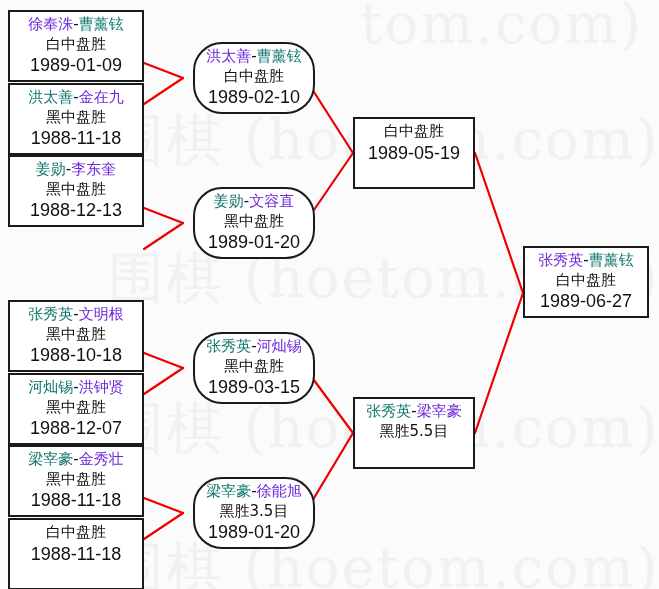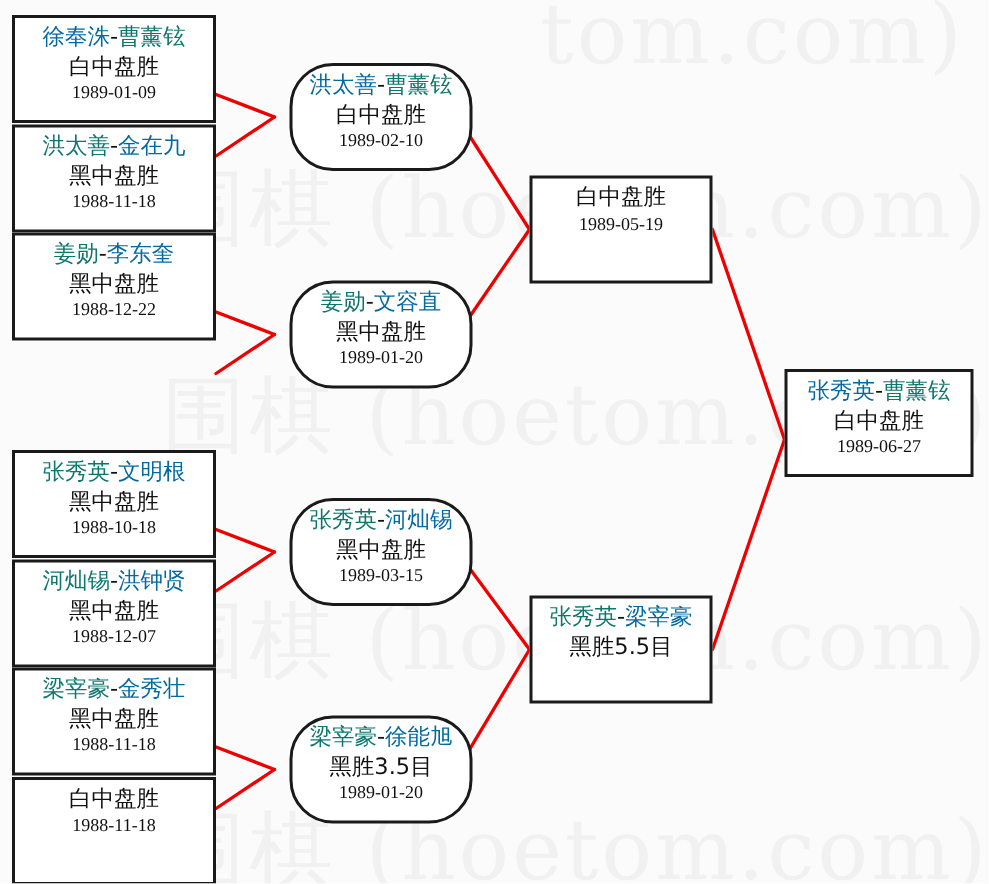--- a/index.html
+++ b/index.html
@@ -59,26 +59,26 @@
     font-size: 15px;
     color: #111111;
     line-height: 1.30;
   }
   .node .ln {
     display: block;
     white-space: nowrap;
     font-family: "DejaVu Sans", "Liberation Sans", sans-serif;
   }
   .node .ln.date {
-    font-family: Liberation Serif, serif;
-    font-size: 12px;
+    font-family: Liberation Sans, sans-serif;
+    font-size: 18px;
     letter-spacing: 0px;
   }
   .w { color: #0f766e; }
-  .l { color: #0369a1; }
+  .l { color: #6d28d9; }
   .dash { color: #111111; }
 
   
   .r1 { left: 8px;   width: 136px; height: 72px; }
   .r2 { left: 193px; width: 122px; height: 72px; border-radius: 29px; }
   .r3 { left: 353px; width: 122px; height: 72px; }
   .r4 { left: 523px; width: 126px; height: 72px; }
 </style>
 </head>
 <body>
@@ -126,21 +126,21 @@
 
   <div class="node r1" style="top:83px">
     <span class="ln"><span class="w">洪太善</span><span class="dash">-</span><span class="l">金在九</span></span>
     <span class="ln">黑中盘胜</span>
     <span class="ln date">1988-11-18</span>
   </div>
 
   <div class="node r1" style="top:155px">
     <span class="ln"><span class="w">姜勋</span><span class="dash">-</span><span class="l">李东奎</span></span>
     <span class="ln">黑中盘胜</span>
-    <span class="ln date">1988-12-22</span>
+    <span class="ln date">1988-12-13</span>
   </div>
 
 
   <div class="node r1" style="top:300px">
     <span class="ln"><span class="w">张秀英</span><span class="dash">-</span><span class="l">文明根</span></span>
     <span class="ln">黑中盘胜</span>
     <span class="ln date">1988-10-18</span>
   </div>
 
   <div class="node r1" style="top:373px">

